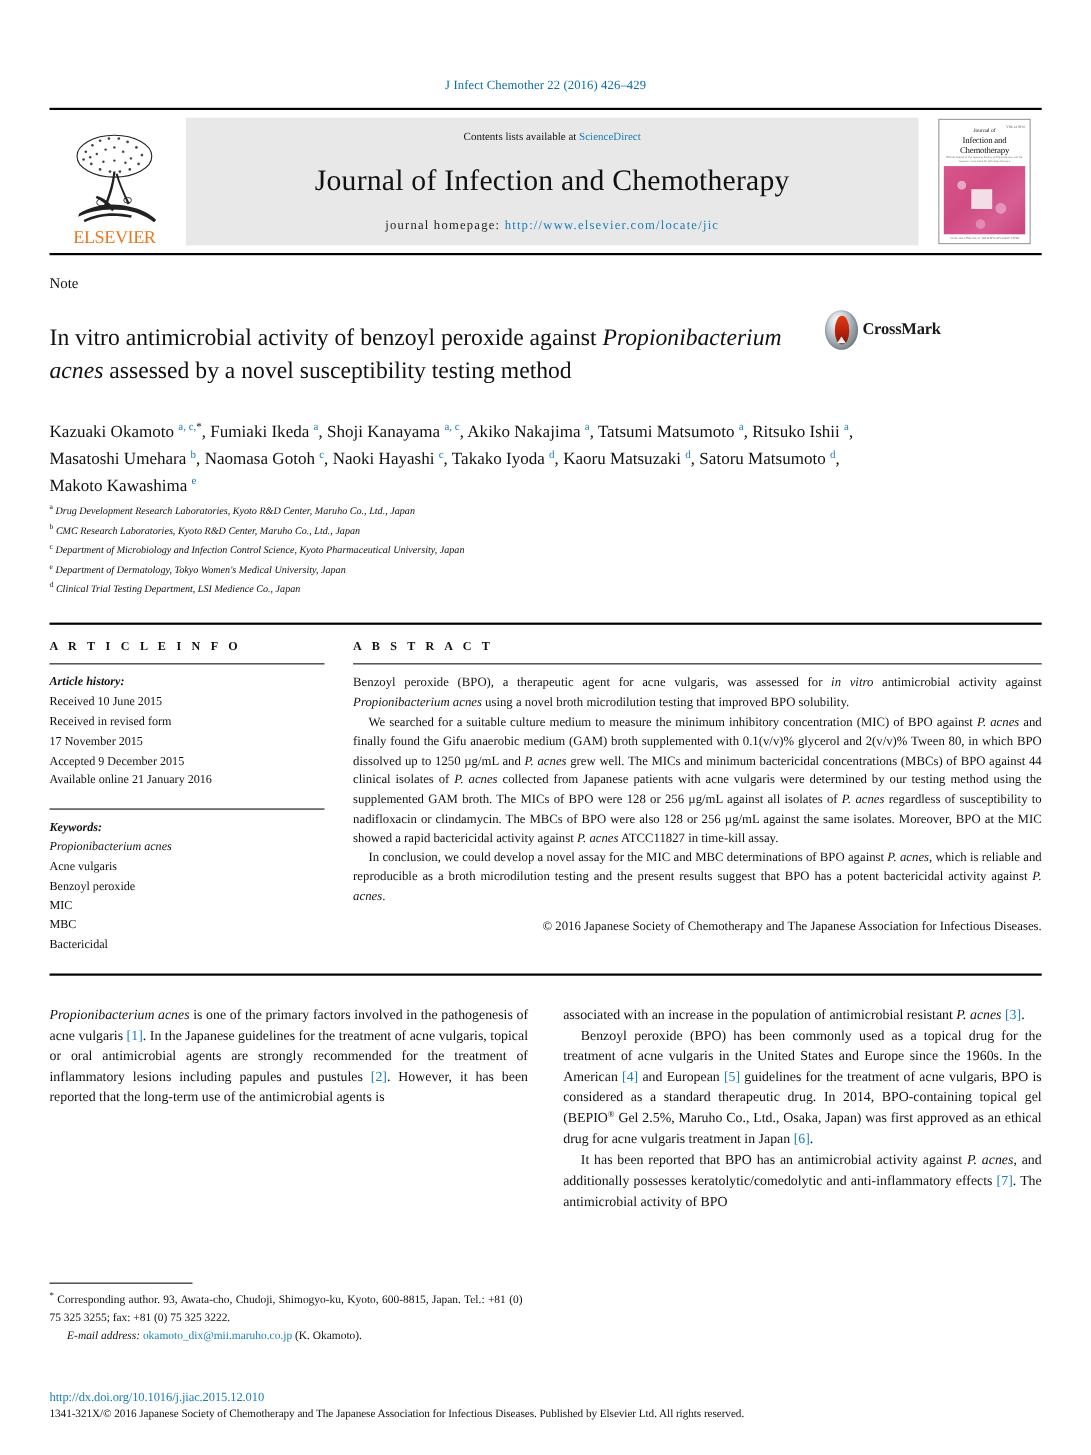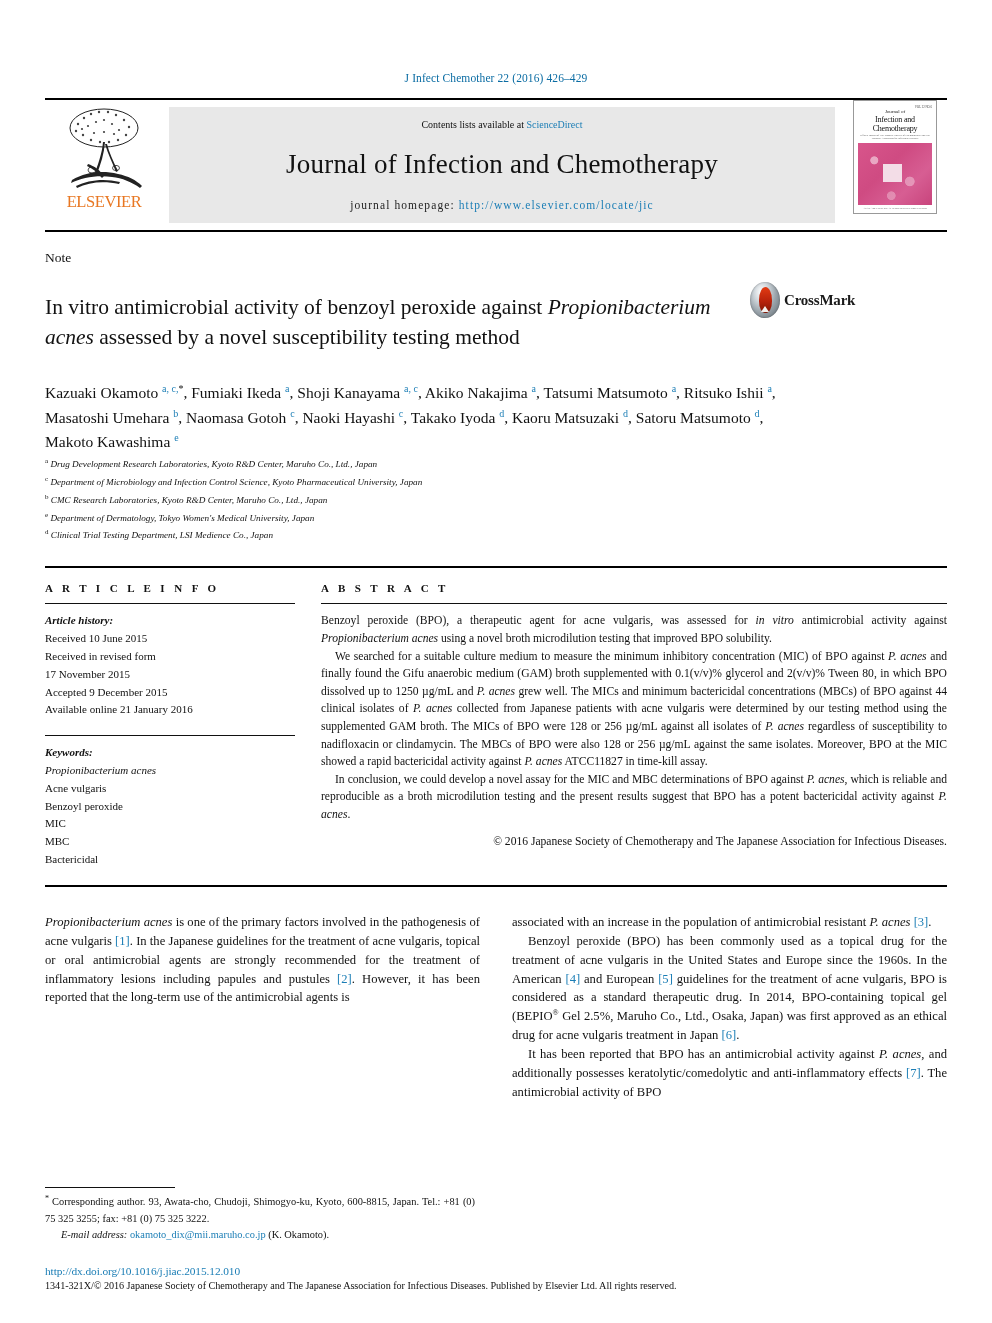--- a/index.html
+++ b/index.html
@@ -33,21 +33,21 @@
     display: flex;
     align-items: stretch;
   }
   .elsevier-cell {
     width: 118px;
     flex: 0 0 118px;
     display: flex;
     flex-direction: column;
     align-items: center;
     justify-content: flex-start;
-    padding-top: 2px;
+    padding-top: 16px;
   }
   .elsevier-tree { width: 92px; height: 94px; display:block; }
   .elsevier-word {
     font-family: "Liberation Serif", serif;
     color: #E87722;
     font-size: 16.5px;
     letter-spacing: -0.4px;
     line-height: 1;
     margin-top: -2px;
     font-weight: 400;
@@ -73,21 +73,21 @@
   .homepage-line {
     font-size: 11.5px;
     letter-spacing: 1.1px;
     color: #222;
   }
   .homepage-line .url { color: #1a7db5; }
   .cover-cell {
     flex: 0 0 104px;
     width: 104px;
     display: flex;
-    align-items: flex-start;
+    align-items: center;
     justify-content: center;
   }
   .cover {
     width: 84px;
     height: 114px;
     border: 1px solid #999;
     background: #fff;
     padding: 4px 4px 3px 4px;
     display: flex;
     flex-direction: column;
@@ -201,21 +201,21 @@
     height: 258px;
   }
   .bcol { flex: 1 1 50%; width: 430px; }
   .para { font-size: 12.6px; line-height: 1.50; text-align: justify; color:#111; margin:0; }
   .para + .para { text-indent: 16px; margin-top: 0; }
   .para i { font-style: italic; }
   .ref { color: #1a7db5; }
   .reg { font-size: 8px; vertical-align: super; }
 
   
-  .footnote-wrap { position:absolute; left:45px; bottom:80px; width:430px; }
+  .footnote-wrap { position:absolute; left:45px; bottom:100px; width:430px; }
   .fn-rule { border-top: 1px solid #111; width: 130px; margin-bottom: 5px; }
   .fn { font-size: 10.4px; line-height: 1.55; color:#111; text-align: justify;}
   .fn .star { vertical-align: super; font-size:8px;}
   .fn-email { text-indent: 16px; }
   .fn-email i { font-style: italic; }
   .fn-email a { color: #1a7db5; text-decoration: none; }
 
   
   .bottom {
     position: absolute; left: 45px; right: 45px; bottom: 32px;
@@ -307,22 +307,22 @@
           <span class="cm-inner"></span>
         </span>
       <span class="cm-word">CrossMark</span>
     </div>
   </div>
 
   <div class="authors"><span>Kazuaki Okamoto </span><span class="sup">a, c,</span><span class="sup-star">*</span><span>, </span><span>Fumiaki Ikeda </span><span class="sup">a</span><span>, </span><span>Shoji Kanayama </span><span class="sup">a, c</span><span>, </span><span>Akiko Nakajima </span><span class="sup">a</span><span>, </span><span>Tatsumi Matsumoto </span><span class="sup">a</span><span>, </span><span>Ritsuko Ishii </span><span class="sup">a</span><span>, </span><span>Masatoshi Umehara </span><span class="sup">b</span><span>, </span><span>Naomasa Gotoh </span><span class="sup">c</span><span>, </span><span>Naoki Hayashi </span><span class="sup">c</span><span>, </span><span>Takako Iyoda </span><span class="sup">d</span><span>, </span><span>Kaoru Matsuzaki </span><span class="sup">d</span><span>, </span><span>Satoru Matsumoto </span><span class="sup">d</span><span>, </span><span>Makoto Kawashima </span><span class="sup">e</span></div>
 
   <div class="affils">
       <div><span class="lbl">a</span><span> Drug Development Research Laboratories, Kyoto R&amp;D Center, Maruho Co., Ltd., Japan</span></div>
+      <div><span class="lbl">b</span><span> CMC Research Laboratories, Kyoto R&amp;D Center, Maruho Co., Ltd., Japan</span></div>
       <div><span class="lbl">c</span><span> Department of Microbiology and Infection Control Science, Kyoto Pharmaceutical University, Japan</span></div>
-      <div><span class="lbl">b</span><span> CMC Research Laboratories, Kyoto R&amp;D Center, Maruho Co., Ltd., Japan</span></div>
       <div><span class="lbl">e</span><span> Department of Dermatology, Tokyo Women's Medical University, Japan</span></div>
       <div><span class="lbl">d</span><span> Clinical Trial Testing Department, LSI Medience Co., Japan</span></div>
     </div>
 
   <div class="band">
 
     <div class="col-info">
       <div class="sec-head">A R T I C L E   I N F O</div>
       <div class="rule"></div>
       <div class="info-block">

